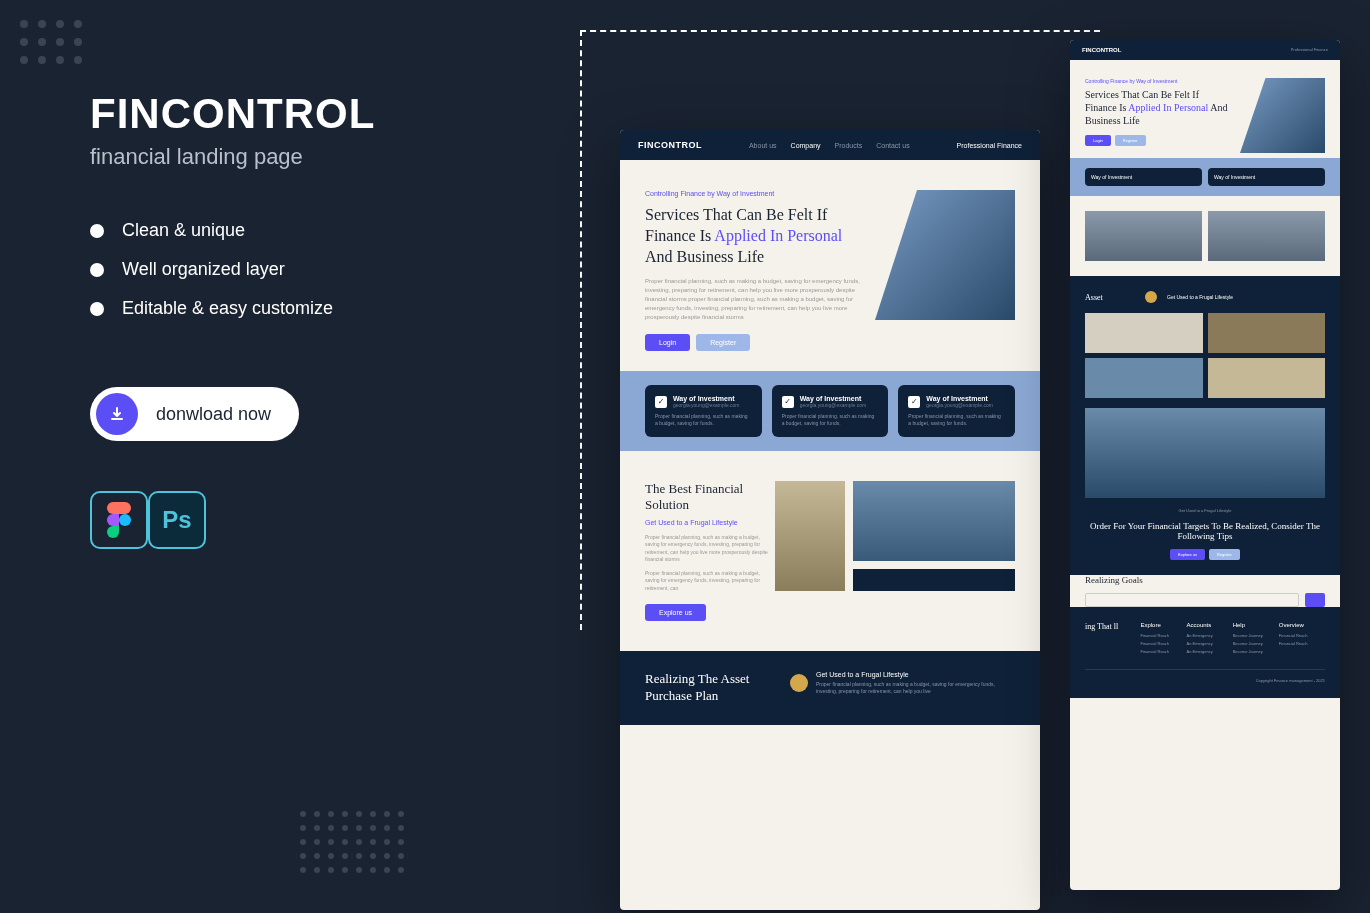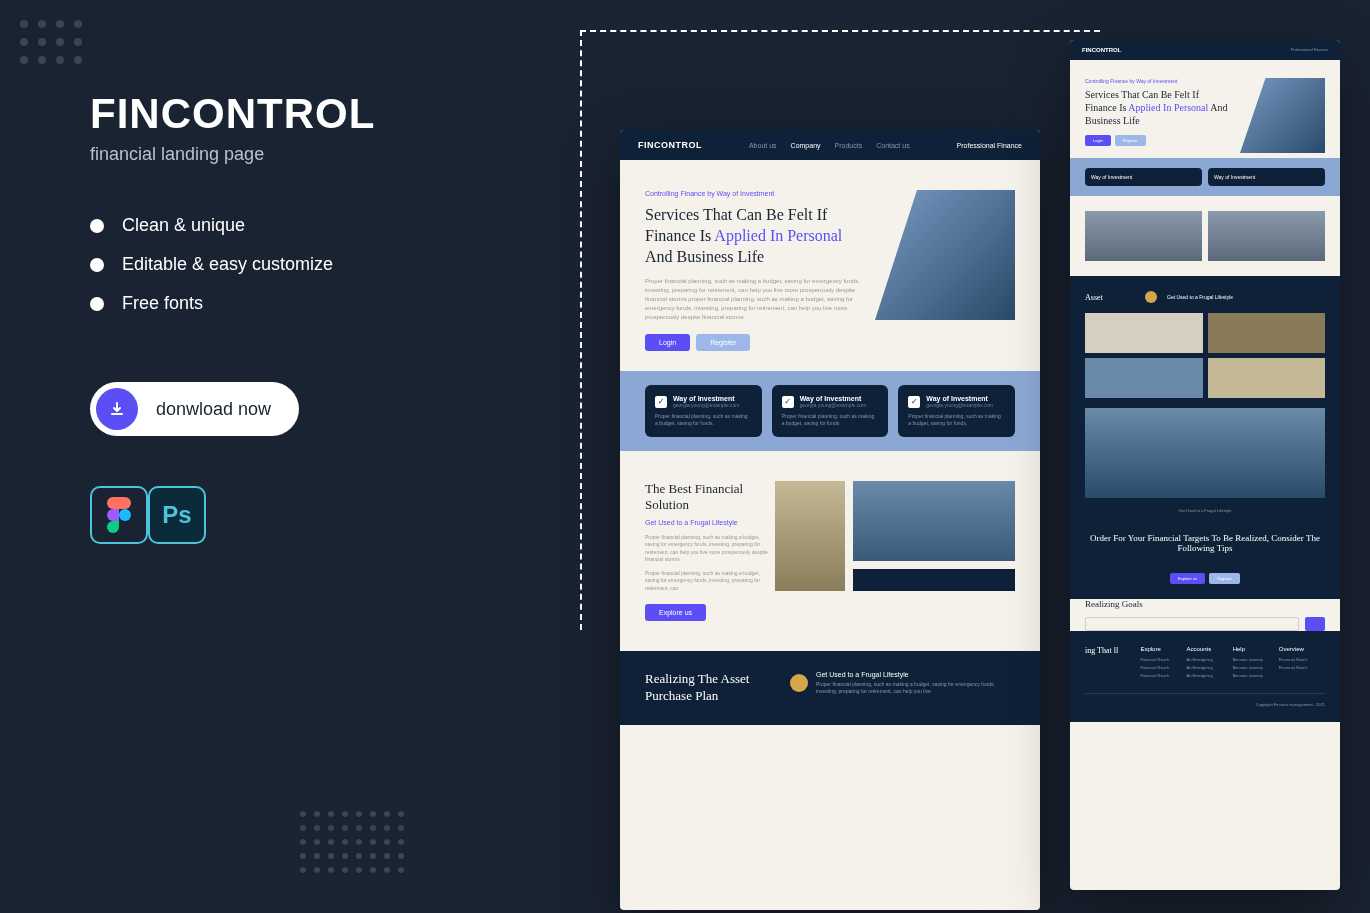--- a/index.html
+++ b/index.html
@@ -15,21 +15,21 @@
 
 
 .dots-tl { position: absolute; top: 20px; left: 20px; display: grid; grid-template-columns: repeat(4, 8px); gap: 10px; }
 .dots-bl { position: absolute; bottom: 40px; left: 300px; display: grid; grid-template-columns: repeat(8, 6px); gap: 8px; }
 .dots-tl span, .dots-bl span { width: 6px; height: 6px; background: #3a4455; border-radius: 50%; display: block; }
 .dots-tl span { width: 8px; height: 8px; }
 
 
 .left-panel { position: absolute; left: 90px; top: 90px; width: 400px; }
 .title { font-size: 42px; font-weight: 800; letter-spacing: 1px; margin-bottom: 6px; }
-.subtitle { font-size: 18px; color: #b8c0cc; font-weight: 300; margin-bottom: 50px; }
+.subtitle { font-size: 22px; color: #b8c0cc; font-weight: 300; margin-bottom: 50px; }
 .feature-list { list-style: none; }
 .feature-list li { display: flex; align-items: center; gap: 18px; margin-bottom: 18px; font-size: 18px; font-weight: 300; }
 .feature-list li::before { content: ''; width: 14px; height: 14px; background: #fff; border-radius: 50%; flex-shrink: 0; }
 
 .download-btn { margin-top: 50px; display: inline-flex; align-items: center; gap: 18px; background: #fff; color: #1a2332; padding: 6px 28px 6px 6px; border-radius: 30px; font-size: 18px; cursor: pointer; }
 .download-btn .icon-circle { width: 42px; height: 42px; background: #5b4ef5; border-radius: 50%; display: flex; align-items: center; justify-content: center; color: #fff; }
 
 .app-icons { margin-top: 50px; display: flex; }
 .app-icon { width: 58px; height: 58px; border: 2px solid #4fc3d9; border-radius: 10px; display: flex; align-items: center; justify-content: center; font-size: 24px; font-weight: bold; }
 .app-icon.figma { color: #ff7262; }
@@ -124,21 +124,21 @@
 .ms-hero-img { width: 85px; height: 75px; background: linear-gradient(135deg, #7a9bc4, #2a4a6a); clip-path: polygon(30% 0, 100% 0, 100% 100%, 0 100%); float: right; margin-left: 8px; }
 .ms-btns { display: flex; gap: 4px; margin-top: 8px; }
 .ms-btn { padding: 3px 8px; border-radius: 2px; font-size: 4px; background: #5b4ef5; color: #fff; }
 .ms-featrow { background: #8ba8d4; padding: 10px 15px; display: flex; gap: 6px; clear: both; }
 .ms-card { flex: 1; background: #0f2138; border-radius: 4px; padding: 6px; }
 .ms-gallery { padding: 15px; display: grid; grid-template-columns: 1fr 1fr; gap: 6px; }
 .ms-gimg { height: 50px; background: linear-gradient(#8a9aaa, #5a6a7a); }
 .ms-dark-sect { background: #0f2138; padding: 15px; color: #fff; }
 .ms-dark-row { display: flex; gap: 10px; align-items: center; margin-bottom: 10px; }
 .ms-bigimg { height: 90px; background: linear-gradient(#6a8aaa, #2a4a6a); margin: 10px 0; }
-.ms-center-title { font-family: Georgia, serif; font-size: 9px; text-align: center; color: #fff; margin: 20px 0; }
+.ms-center-title { font-family: Georgia, serif; font-size: 9px; text-align: center; color: #fff; margin: 8px 0; }
 .ms-ctabtns { display: flex; gap: 4px; justify-content: center; }
 .ms-goals { padding: 0 15px; }
 .ms-goals-title { font-family: Georgia, serif; font-size: 9px; color: #1a2332; margin-bottom: 8px; }
 .ms-input-row { display: flex; gap: 6px; }
 .ms-input { flex: 1; height: 14px; border: 1px solid #ccc; border-radius: 2px; }
 .ms-footer { background: #0f2138; padding: 15px; color: #8795a8; }
 .ms-footer-cols { display: flex; }
 .ms-footer-col { flex: 1; }
 .ms-footer-col .h { color: #fff; font-size: 6px; margin-bottom: 5px; }
 .ms-footer-col .l { font-size: 4px; margin-bottom: 3px; }
@@ -202,22 +202,22 @@
     <span></span>
     <span></span>
     <span></span>
 </div>
 
 <div class="left-panel">
   <h1 class="title">FINCONTROL</h1>
   <div class="subtitle">financial landing page</div>
   <ul class="feature-list">
     <li>Clean &amp; unique</li>
+    <li>Well organized layer</li>
     <li>Editable &amp; easy customize</li>
-    <li>Free fonts</li>
   </ul>
   <div class="download-btn">
     <span class="icon-circle">
       <svg width="16" height="16" viewBox="0 0 16 16" fill="none">
           <path d="M8 2v8m0 0l-3-3m3 3l3-3M3 13h10" stroke="#fff" stroke-width="2" stroke-linecap="round"></path>
         </svg>
     </span>
     <span>donwload now</span>
   </div>
   <div class="app-icons">

